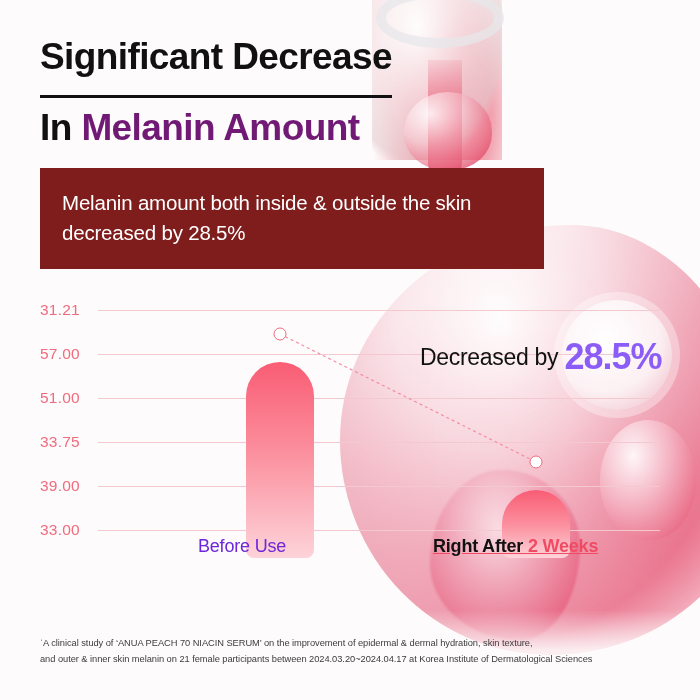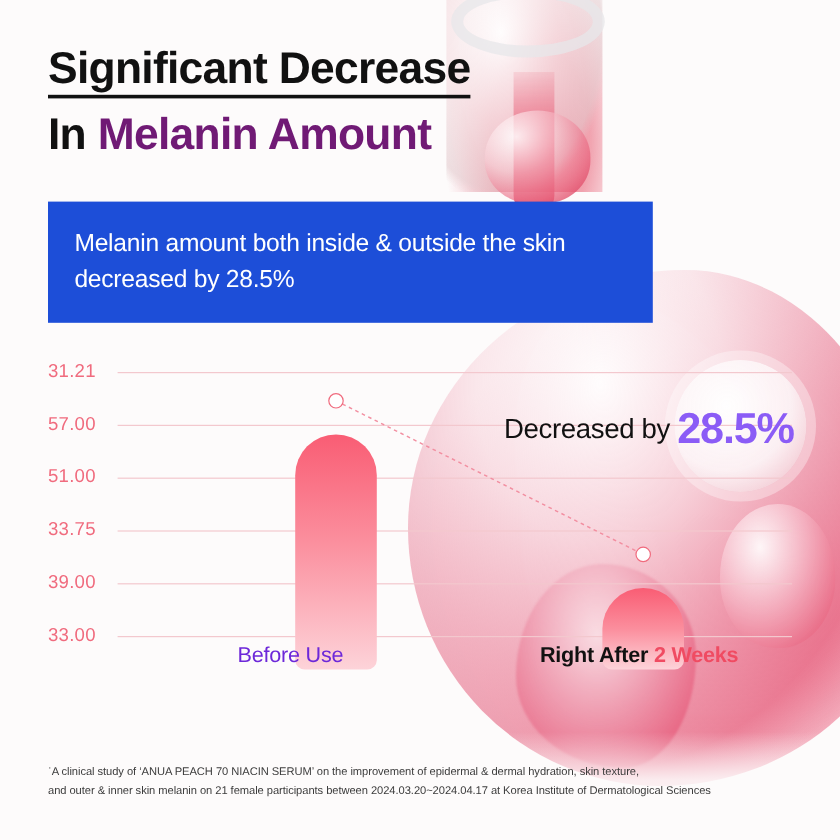--- a/index.html
+++ b/index.html
@@ -114,39 +114,39 @@
     left: 40px; top: 36px;
     z-index: 6;
   }
   .headline .line1 {
     font-size: 37px;
     font-weight: bold;
     color: #111111;
     letter-spacing: -0.6px;
     border-bottom: 3px solid #111111;
     display: inline-block;
-    padding-bottom: 2px;
+    padding-bottom: 18px;
     line-height: 1.12;
   }
   .headline .line2 {
     margin-top: 9px;
     font-size: 37px;
     font-weight: bold;
     letter-spacing: -0.6px;
     color: #111111;
     line-height: 1.12;
   }
   .headline .line2 .accent { color: #701a75; }
 
   
   .banner {
     position: absolute;
     left: 40px; top: 168px;
     width: 504px;
-    background: #1d4ed8;
+    background: #7f1d1d;
     color: #ffffff;
     padding: 20px 22px 22px 22px;
     box-sizing: border-box;
     z-index: 6;
   }
   .banner-text {
     font-size: 20.5px;
     line-height: 1.45;
     font-weight: normal;
     letter-spacing: -0.2px;
@@ -214,21 +214,21 @@
   }
   .axis-label {
     position: absolute;
     top: 248px;
     font-size: 18px;
     color: #6d28d9;
     letter-spacing: -0.2px;
     white-space: nowrap;
   }
   .axis-label.before { left: 100px; }
-  .axis-label.after  { left: 352px; color: #f04b62; font-weight: bold; }
+  .axis-label.after  { left: 335px; color: #f04b62; font-weight: bold; text-decoration: underline; }
   .axis-label.after .dark { color: #111111; }
 
   .decrease-note {
     position: absolute;
     left: 380px; top: 48px;
     z-index: 7;
     white-space: nowrap;
     font-size: 23px;
     color: #111111;
     letter-spacing: -0.3px;

